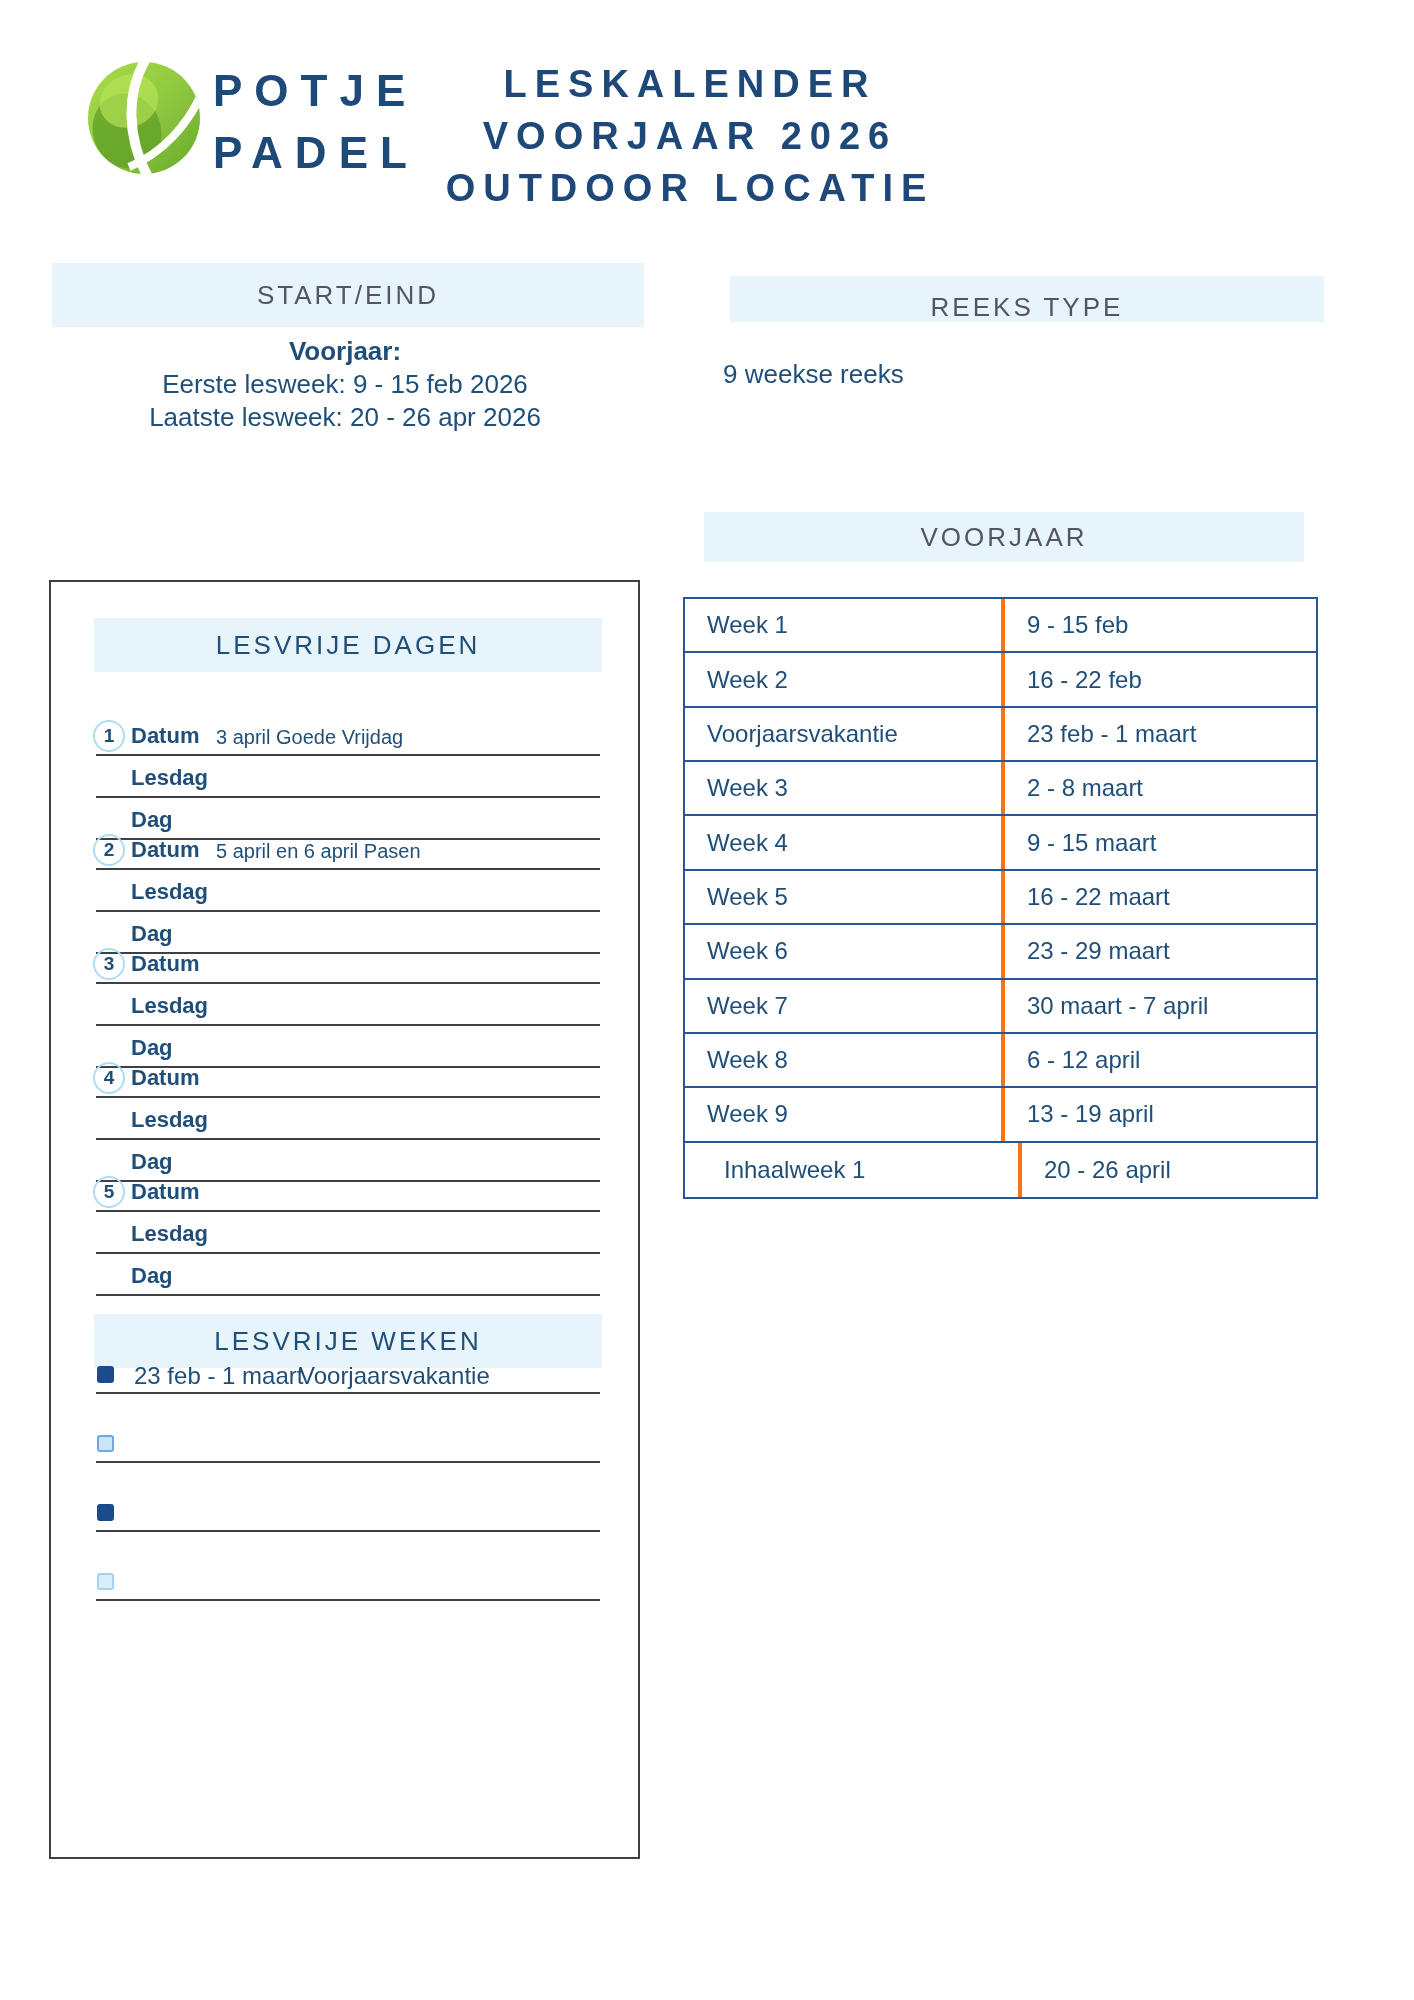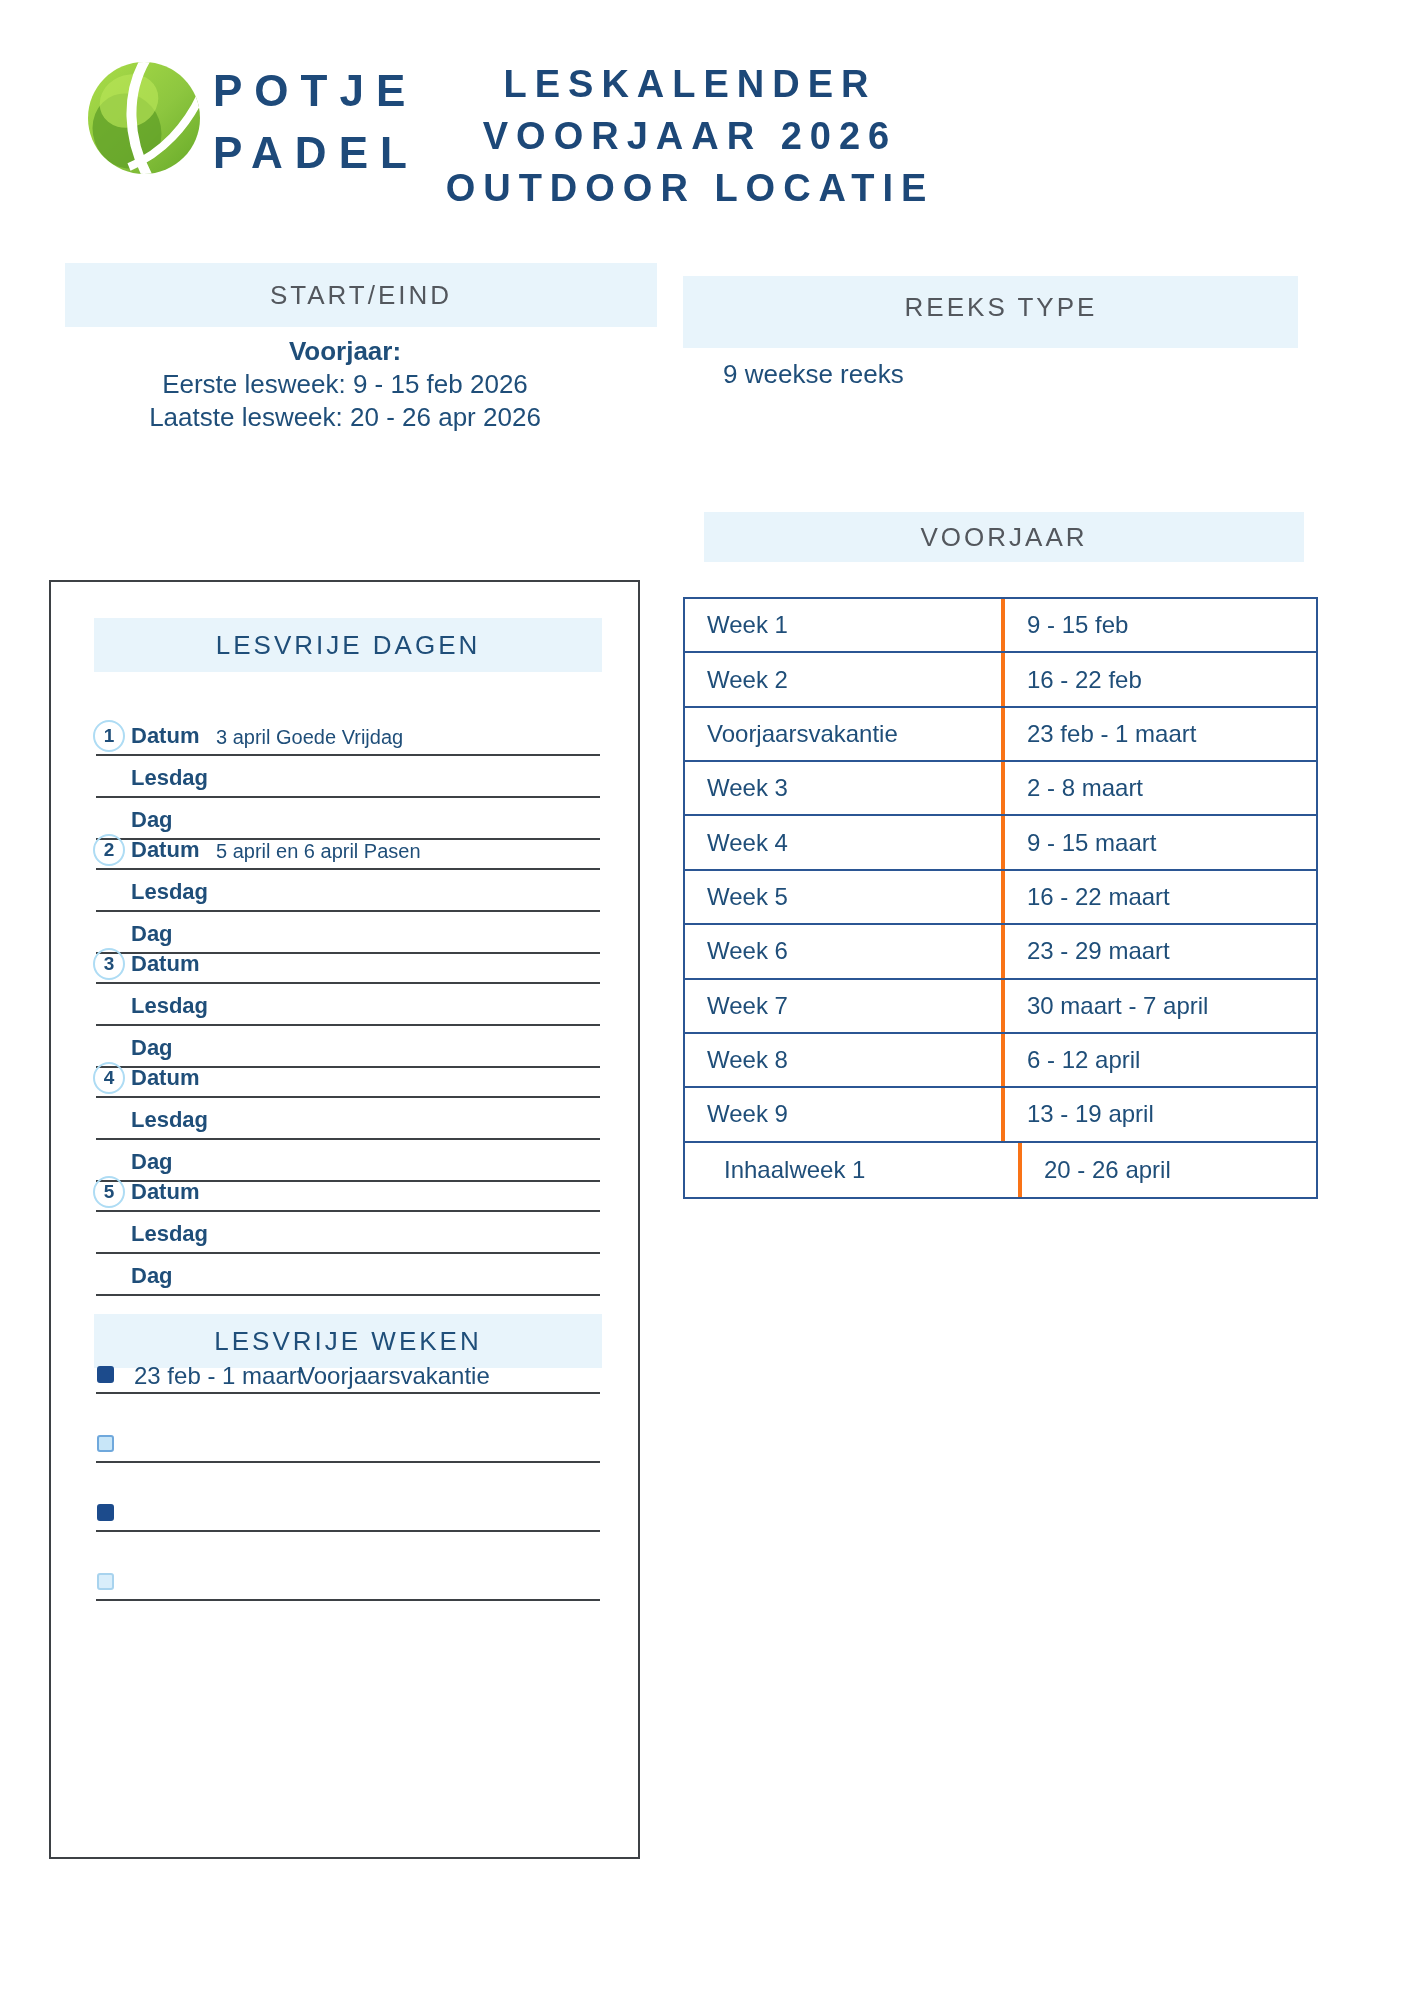--- a/index.html
+++ b/index.html
@@ -12,25 +12,25 @@
   .wordmark{left:213px;top:30px;color:#1e4a7a;font-weight:700;font-size:44px;
             letter-spacing:12px;line-height:62px;white-space:nowrap;}
   .doc-title{left:380px;top:28px;width:620px;text-align:center;color:#1d4878;
              font-weight:800;font-size:38px;letter-spacing:8px;line-height:52px;}
 
   
   .banner{background:#e8f4fb;text-align:center;color:#53575d;font-size:26px;
           letter-spacing:3px;}
   .banner.navy{color:#1f4e79;}
 
-  .se-banner{left:65px;top:233px;width:592px;height:64px;line-height:64px;}
+  .se-banner{left:52px;top:233px;width:592px;height:64px;line-height:64px;}
   .se-text{left:49px;top:305px;width:592px;text-align:center;color:#1f4e79;font-size:26px;line-height:33px;}
   .se-text .season{font-weight:700;}
 
-  .rt-banner{left:683px;top:246px;width:594px;height:72px;line-height:62px;padding-left:21px;}
+  .rt-banner{left:730px;top:246px;width:594px;height:46px;line-height:62px;}
   .rt-value{left:723px;top:329px;width:594px;text-align:left;color:#1f4e79;font-size:26px;}
 
   .vj-banner{left:704px;top:482px;width:600px;height:50px;line-height:50px;}
 
   
   .sched{left:683px;top:567px;width:635px;height:602px;border:2px solid #2b5694;box-sizing:border-box;}
   .t-row{display:flex;height:54.36px;border-bottom:2px solid #2b5694;box-sizing:border-box;}
   .t-row:last-child{border-bottom:none;padding-left:17px;}
   .t-cell{display:flex;align-items:center;color:#1f4e79;font-size:24px;box-sizing:border-box;}
   .t-cell.c1{width:316px;padding-left:22px;}

